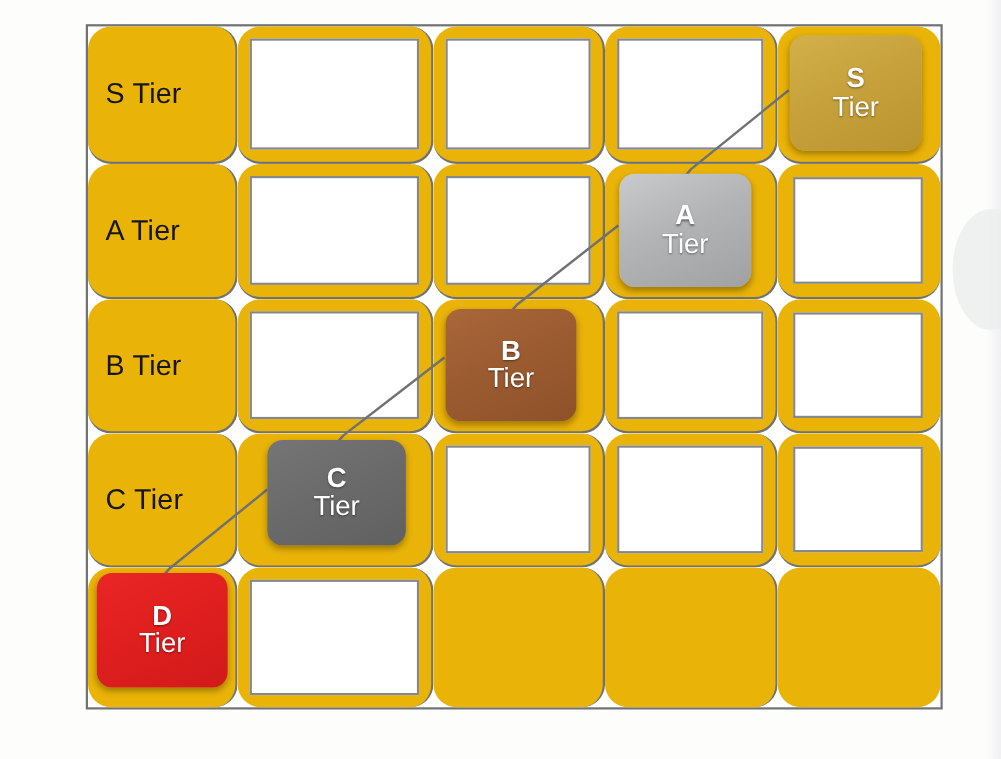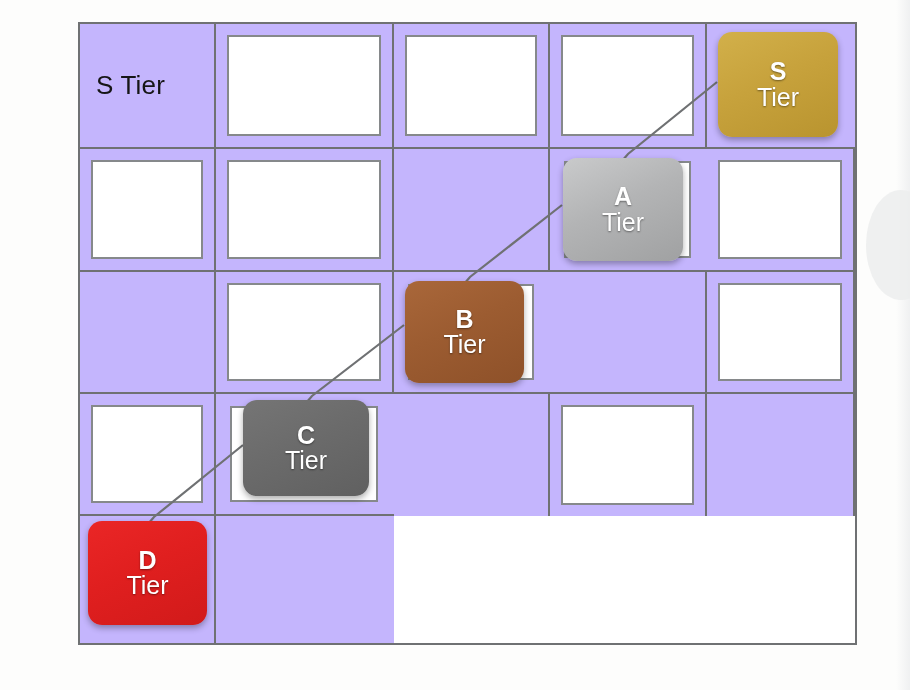--- a/index.html
+++ b/index.html
@@ -49,21 +49,22 @@
     background: #ffffff;
     display: grid;
     grid-template-columns: 136px 178px 156px 157px 148px;
     grid-template-rows: 125px 123px 122px 122px 127px;
   }
   .cell {
     position: relative;
     box-sizing: border-box;
     border-right: 2px solid #6f7173;
     border-bottom: 2px solid #6f7173;
-    background: #c4b5fd;
+    background: #eab308;
+    border-radius: 21px;
   }
   .cell.lastcol { border-right: none; }
   .cell.lastrow { border-bottom: none; }
 
   .rowlabel {
     display: flex;
     align-items: center;
     padding-left: 16px;
     font-size: 26px;
     color: #161616;
@@ -149,42 +150,51 @@
       <div class="slot"></div>
     </div>
     <div class="cell">
       <div class="slot"></div>
     </div>
     <div class="cell">
       <div class="slot"></div>
     </div>
     <div class="cell lastcol"></div>
 
+    <div class="cell rowlabel">
+      <span>A Tier</span>
+    </div>
     <div class="cell">
       <div class="slot"></div>
     </div>
     <div class="cell">
       <div class="slot"></div>
     </div>
     <div class="cell"></div>
     <div class="cell lastcol">
       <div class="slot tight"></div>
     </div>
 
+    <div class="cell rowlabel">
+      <span>B Tier</span>
+    </div>
     <div class="cell">
       <div class="slot"></div>
     </div>
     <div class="cell"></div>
     <div class="cell">
       <div class="slot"></div>
     </div>
     <div class="cell lastcol">
       <div class="slot tight"></div>
     </div>
 
+    <div class="cell rowlabel">
+      <span>C Tier</span>
+    </div>
     <div class="cell"></div>
     <div class="cell">
       <div class="slot"></div>
     </div>
     <div class="cell">
       <div class="slot"></div>
     </div>
     <div class="cell lastcol">
       <div class="slot tight"></div>
     </div>

